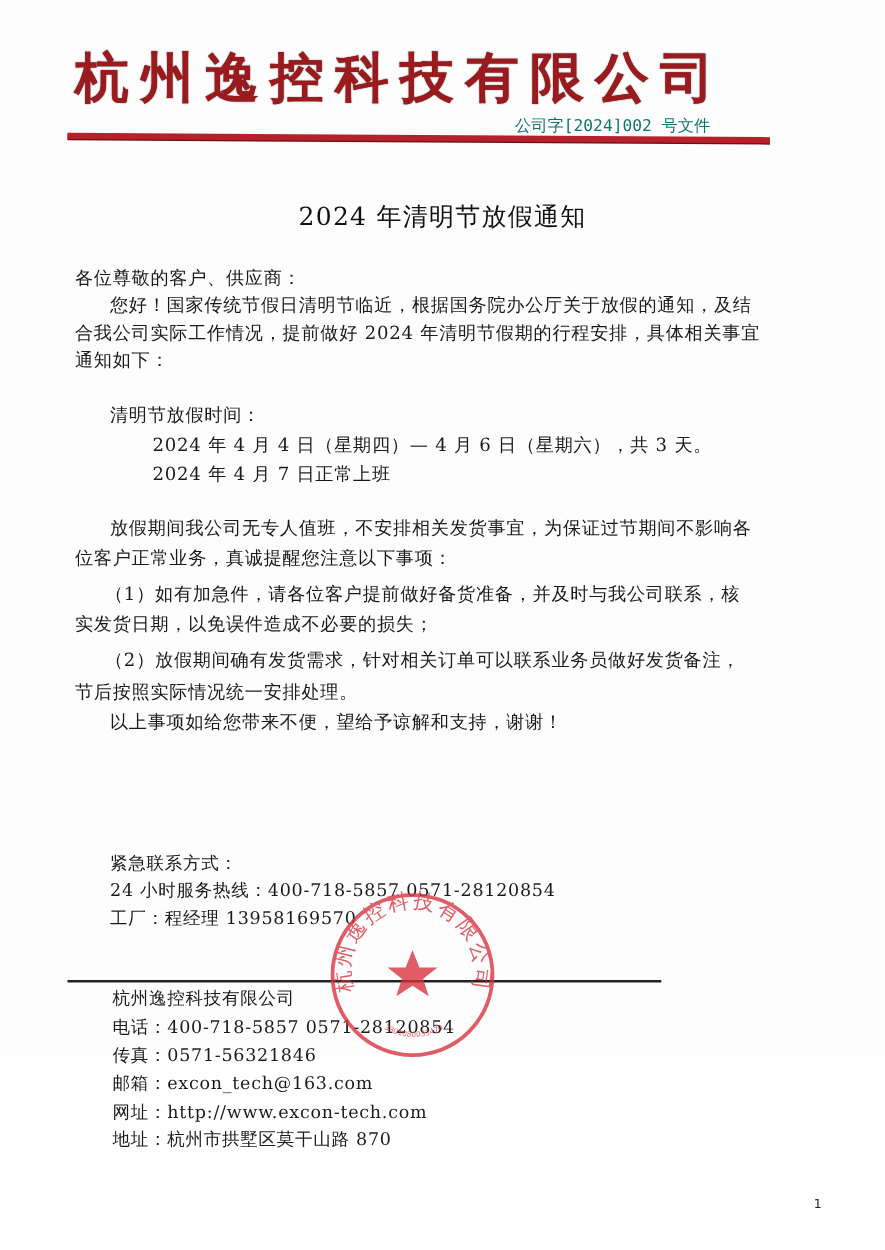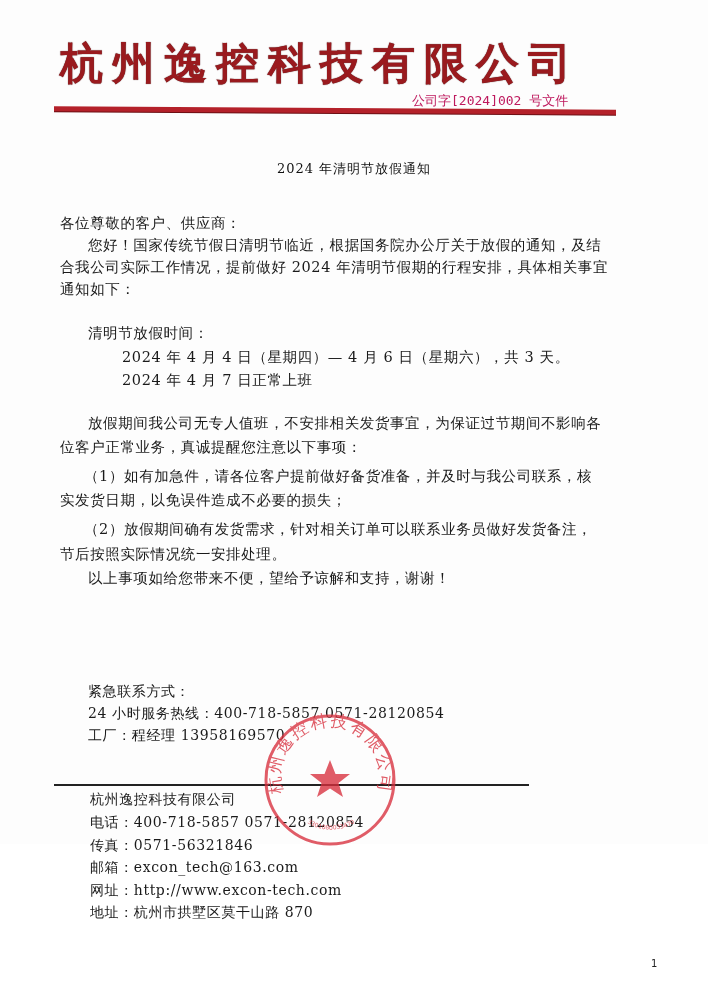--- a/index.html
+++ b/index.html
@@ -33,41 +33,41 @@
       color: #9a1a1e;
       white-space: nowrap;
       line-height: 50px;
       text-shadow: 0 0 1px #3a0508;
     }
     .doc-number {
       position: absolute;
       left: 412px;
       top: 92px;
       font-size: 13px;
-      color: #be185d;
+      color: #0f766e;
       white-space: nowrap;
       font-family: "DejaVu Sans Mono", "Liberation Mono", monospace;
     }
     .red-rule {
       position: absolute;
       left: 54px;
       top: 108px;
       width: 562px;
       height: 5px;
       background: #b4212a;
       transform: rotate(0.35deg);
       box-shadow: 0 1px 0 #6d0f14;
     }
     .notice-title {
       position: absolute;
       left: 0;
       width: 708px;
       top: 160px;
       text-align: center;
-      font-size: 13px;
+      font-size: 20px;
       color: #111;
       letter-spacing: 1px;
     }
     .body-text {
       position: absolute;
       font-size: 14.5px;
       line-height: 22px;
       color: #1a1a1a;
       white-space: nowrap;
       letter-spacing: 0.6px;

